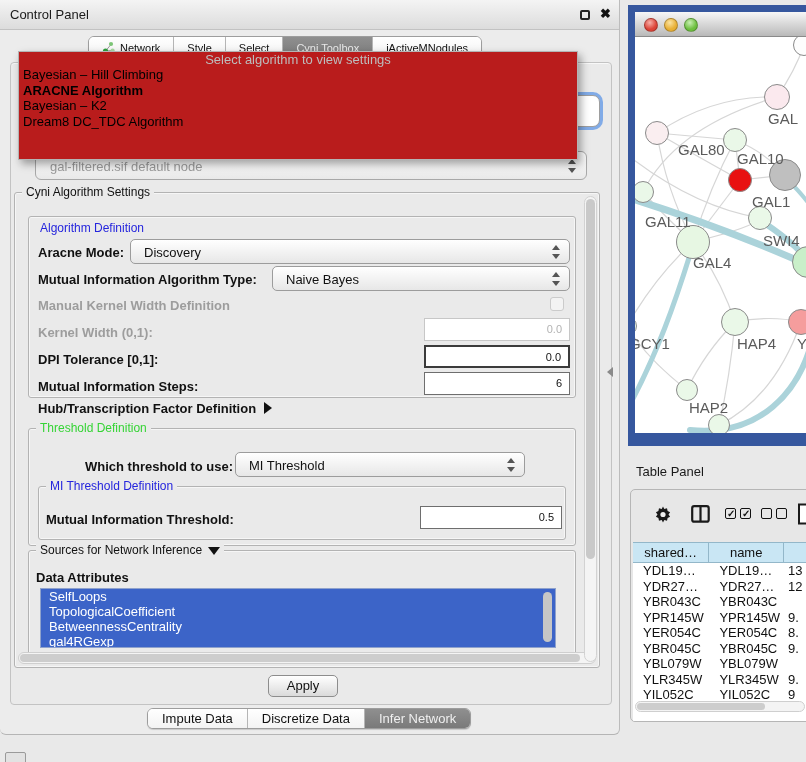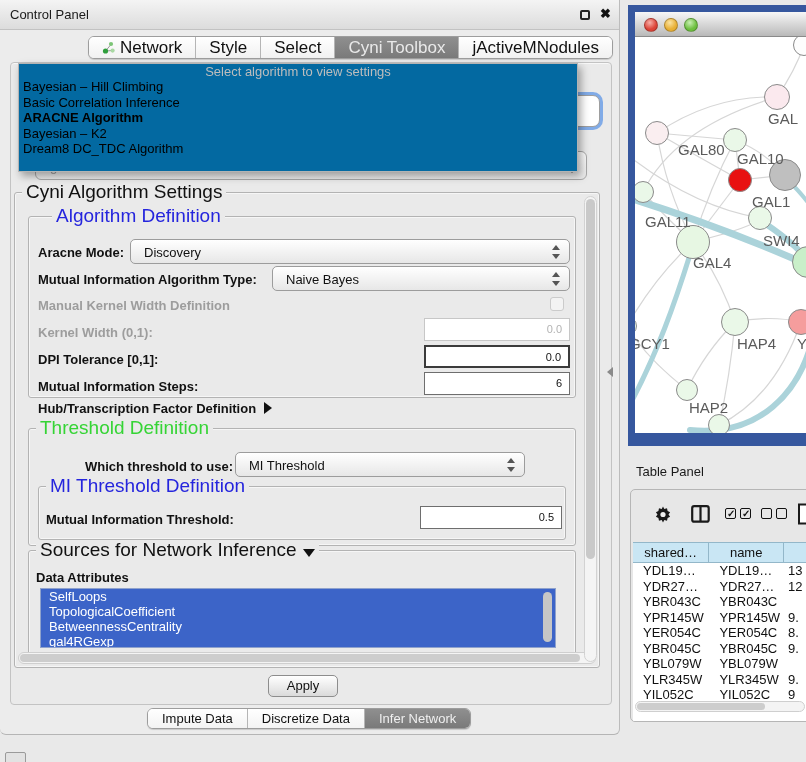--- a/index.html
+++ b/index.html
@@ -8,41 +8,41 @@
 
   
   .cpwin{position:absolute;left:0;top:0;width:620px;height:735px;background:#ececec;border-right:1px solid #bcbcbc;border-bottom:1px solid #b5b5b5;border-radius:0 0 6px 6px;}
   .cp-titlebar{position:absolute;left:0;top:0;width:100%;height:30px;background:linear-gradient(#f4f4f4,#dcdcdc);border-bottom:1px solid #c2c2c2;}
   .cp-title{position:absolute;left:10px;top:7px;font-size:13px;color:#1a1a1a;}
   .float-ico{position:absolute;left:580px;top:10px;width:10px;height:10px;border:2px solid #222;border-radius:2px;}
   .close-ico{position:absolute;left:600px;top:6px;font-size:13px;font-weight:bold;color:#111;}
 
   
   .toptabs{position:absolute;left:88px;top:36px;height:23px;display:flex;border:1px solid #9d9d9d;border-radius:6px;overflow:hidden;background:#fff;box-shadow:0 1px 1px rgba(0,0,0,.15);}
-  .toptabs .seg{display:flex;align-items:center;gap:5px;padding:0 13px;font-size:17px;border-right:1px solid #b5b5b5;background:linear-gradient(#ffffff,#f1f1f1);color:#111;}
+  .toptabs .seg{display:flex;align-items:center;gap:5px;padding:0 13px;font-size:11px;border-right:1px solid #b5b5b5;background:linear-gradient(#ffffff,#f1f1f1);color:#111;}
   .toptabs .seg:last-child{border-right:none;}
   .toptabs .seg.sel{background:linear-gradient(#8f8f8f,#7a7a7a);color:#e9e9e9;}
 
   
   .outerpanel{position:absolute;left:10px;top:62px;width:602px;height:643px;background:#eaeaea;border:1px solid #c3c3c3;border-radius:4px;box-shadow:inset 0 1px 0 #f8f8f8;}
 
   
   .bgcombo{position:absolute;left:35px;top:151px;width:552px;height:29px;background:linear-gradient(#fdfdfd,#e9e9e9);border:1px solid #a8a8a8;border-radius:6px;z-index:1;}
   .bgcombo .txt{position:absolute;left:14px;top:7px;color:#9a9a9a;}
   .focus-sliver{position:absolute;left:552px;top:95px;width:48px;height:32px;border-radius:7px;background:#fff;border:1px solid #9e9e9e;box-shadow:0 0 0 3px rgba(110,160,230,.85);z-index:1;}
 
   
-  .dropdown{position:absolute;left:18px;top:63px;width:560px;height:109px;background:#0369a1;border:1px solid #b4b4b4;box-shadow:3px 4px 8px rgba(0,0,0,.35);z-index:3;}
+  .dropdown{position:absolute;left:18px;top:51px;width:560px;height:109px;background:#b91c1c;border:1px solid #b4b4b4;box-shadow:3px 4px 8px rgba(0,0,0,.35);z-index:3;}
   .dropdown .hint{height:15px;line-height:15px;text-align:center;color:#bdbdbd;font-size:13px;}
   .dropdown .item{height:15.5px;line-height:15.5px;padding-left:4px;font-size:13px;color:#000;white-space:nowrap;}
   .dropdown .item.sel{font-weight:bold;}
 
   
   .group{position:absolute;border:1px solid #b3b3b3;border-radius:3px;box-shadow:inset 0 0 0 1px rgba(255,255,255,.55);}
-  .gtitle{position:absolute;background:#eaeaea;padding:0 4px;font-size:19px;line-height:14px;white-space:nowrap;}
+  .gtitle{position:absolute;background:#eaeaea;padding:0 4px;font-size:12px;line-height:14px;white-space:nowrap;}
   .gtitle.blue{color:#2525dd;}
   .gtitle.green{color:#35d435;}
 
   .blabel{position:absolute;font-weight:bold;font-size:13px;white-space:nowrap;}
   .glabel{position:absolute;font-weight:bold;font-size:13px;color:#9d9d9d;white-space:nowrap;}
 
   .combo{position:absolute;background:linear-gradient(#ffffff,#e7e7e7);border:1px solid #9c9c9c;border-radius:5px;height:25px;}
   .combo .ctxt{position:absolute;left:13px;top:5px;font-size:13px;color:#111;white-space:nowrap;}
   .combo .stepper{position:absolute;right:8px;top:4px;width:9px;height:16px;}
   .stepper i{position:absolute;left:0;width:0;height:0;border-left:4.5px solid transparent;border-right:4.5px solid transparent;}
@@ -155,32 +155,31 @@
           <i class="up"></i>
           <i class="dn"></i>
         </span>
     </div>
     <div class="focus-sliver"></div>
 
     <div class="dropdown">
       <div class="hint">Select algorithm to view settings</div>
       <div id="algoItems">
           <div class="item">Bayesian – Hill Climbing</div>
-          <div class="item">Basic Correlation Inference</div>
           <div class="item sel">ARACNE Algorithm</div>
           <div class="item">Bayesian – K2</div>
           <div class="item">Dream8 DC_TDC Algorithm</div>
         </div>
     </div>
 
     <div class="group" style="left:14px;top:192px;width:586px;height:476px;"></div>
     <span class="gtitle" style="left:22px;top:185px;color:#111;">Cyni Algorithm Settings</span>
 
     <div class="group" style="left:28px;top:216px;width:548px;height:182px;"></div>
-    <span class="gtitle blue" style="left:36px;top:209px;margin-left:16px;">Algorithm Definition</span>
+    <span class="gtitle blue" style="left:36px;top:221px;">Algorithm Definition</span>
 
     <span class="blabel" style="left:38px;top:245px;">Aracne Mode:</span>
     <div class="combo" style="left:130px;top:239px;width:440px;">
       <span class="ctxt">Discovery</span>
       <span class="stepper">
           <i class="up"></i>
           <i class="dn"></i>
         </span>
     </div>
 

